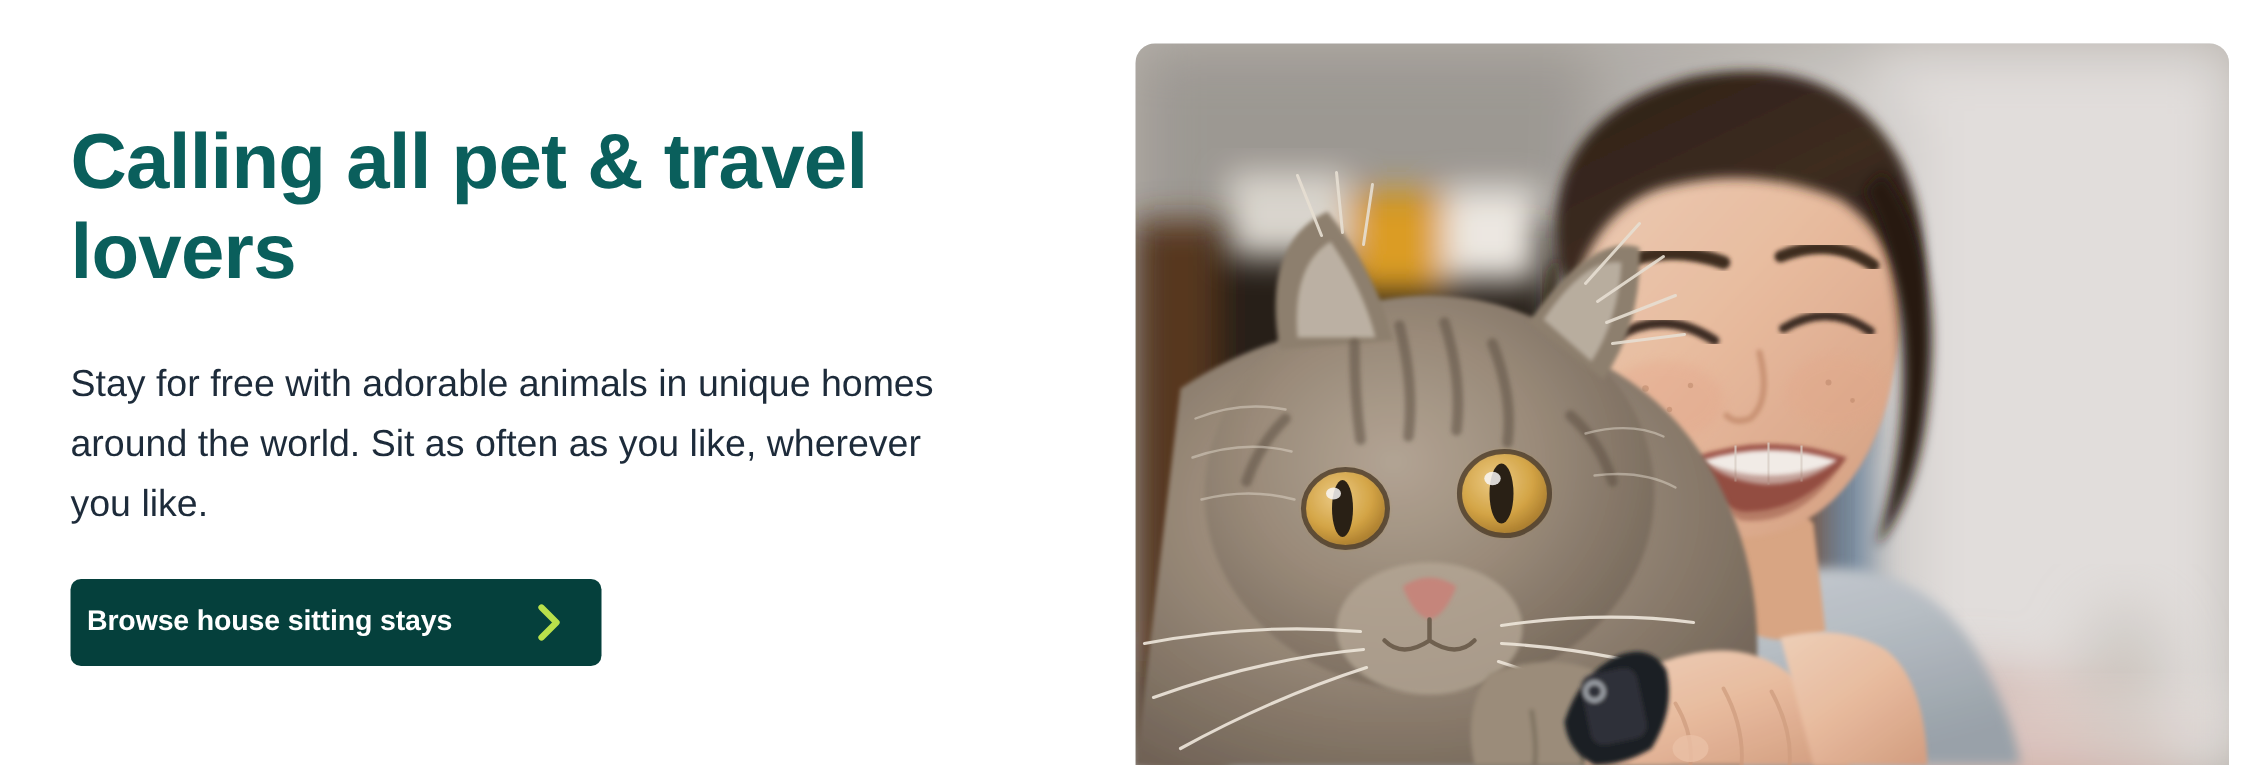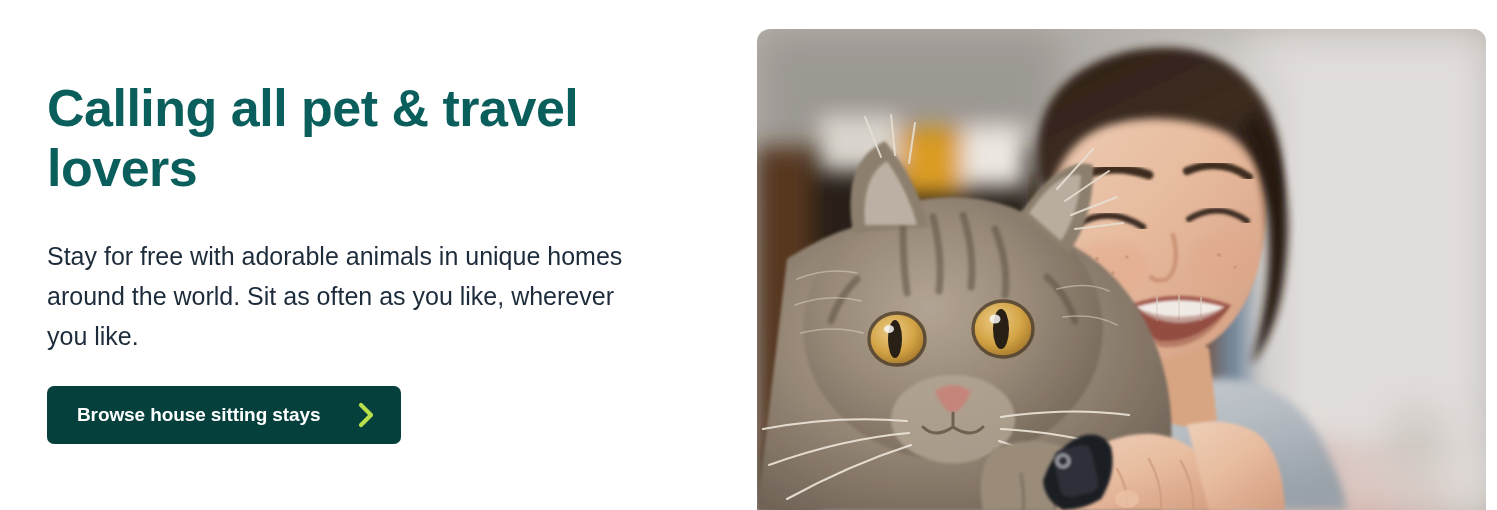--- a/index.html
+++ b/index.html
@@ -60,21 +60,21 @@
   .hero-cta {
     position: absolute;
     top: 386px;
     left: 0;
     width: 354px;
     height: 58px;
     box-sizing: border-box;
     background: #05403c;
     border: none;
     border-radius: 7px;
-    padding: 0 22px 0 30px;
+    padding: 0 22px 0 11px;
     display: flex;
     align-items: center;
     justify-content: space-between;
     cursor: pointer;
     font-family: "Liberation Sans", sans-serif;
   }
   .hero-cta-label {
     font-size: 19px;
     font-weight: 700;
     color: #ffffff;

